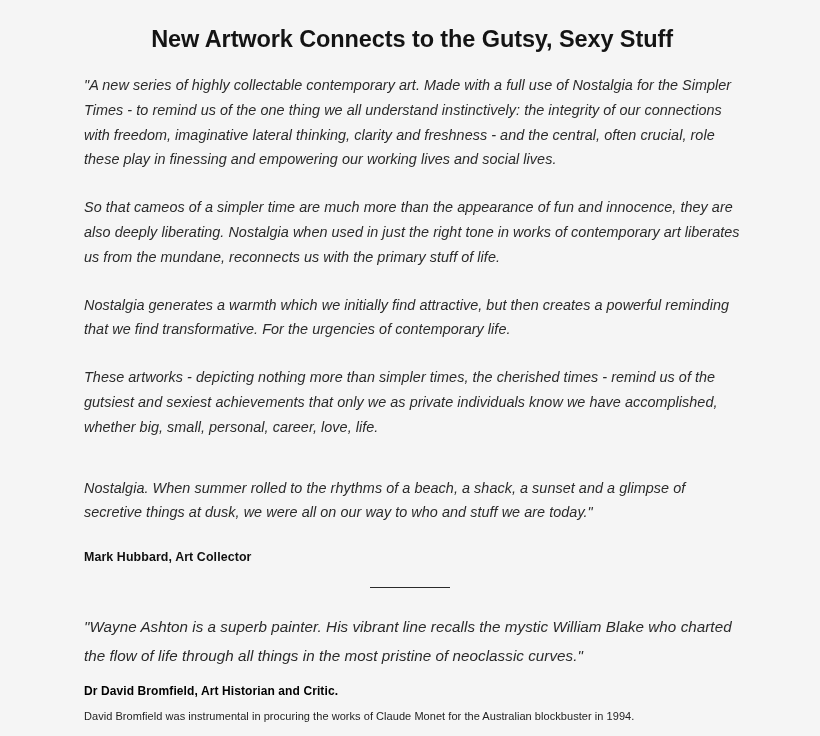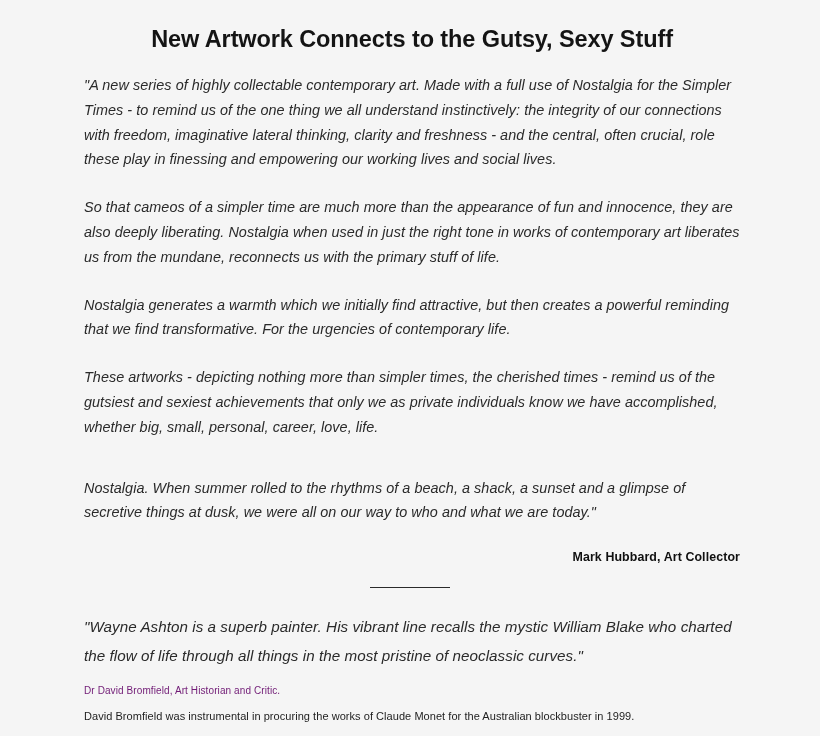--- a/index.html
+++ b/index.html
@@ -57,21 +57,20 @@
     margin-bottom: 36px;
   }
 
   .attribution {
     margin: 0;
     font-size: 12.4px;
     font-weight: bold;
     color: #101010;
     letter-spacing: 0.1px;
     line-height: 18px;
-    text-align: right;
   }
 
   .divider-wrap {
     height: 40px;
     position: relative;
   }
 
   .divider {
     position: absolute;
     left: 286px;
@@ -89,23 +88,23 @@
     margin: 0 0 12px 0;
     font-size: 15.2px;
     font-style: italic;
     line-height: 29px;
     color: #2a2a2a;
     letter-spacing: 0.05px;
   }
 
   .attribution-2 {
     margin: 0 0 9px 0;
-    font-size: 10px;
-    font-weight: normal;
-    color: #701a75;
+    font-size: 12px;
+    font-weight: bold;
+    color: #000000;
     letter-spacing: 0.1px;
     line-height: 18px;
   }
 
   .fineprint {
     margin: 0;
     font-size: 11px;
     font-weight: normal;
     color: #1d1d1d;
     line-height: 15px;
@@ -118,28 +117,28 @@
 <div class="page">
   <div class="content">
 
     <h1 class="page-title">New Artwork Connects to the Gutsy, Sexy Stuff</h1>
 
     <div class="quote-block">
       <p class="quote-para">"A new series of highly collectable contemporary art. Made with a full use of Nostalgia for the Simpler Times - to remind us of the one thing we all understand instinctively: the integrity of our connections with freedom, imaginative lateral thinking, clarity and freshness  - and the central, often crucial, role these play in finessing and empowering our working lives and social lives.</p>
       <p class="quote-para">So that cameos of a simpler time are much more than the appearance of fun and innocence, they are also deeply liberating. Nostalgia when used in just the right tone in works of contemporary art liberates us from the mundane, reconnects us with the primary stuff of life.</p>
       <p class="quote-para">Nostalgia generates a warmth which we initially find attractive, but then creates a powerful reminding that we find transformative. For the urgencies of contemporary life.</p>
       <p class="quote-para tight">These artworks - depicting nothing more than simpler times, the cherished times - remind us of the gutsiest and sexiest achievements that only we as private individuals know we have accomplished, whether big, small, personal, career, love, life.</p>
-      <p class="quote-para">Nostalgia. When summer rolled to the rhythms of a beach, a shack, a sunset and a glimpse of secretive things at dusk, we were all on our way to who and what we are today."</p>
+      <p class="quote-para">Nostalgia. When summer rolled to the rhythms of a beach, a shack, a sunset and a glimpse of secretive things at dusk, we were all on our way to who and stuff we are today."</p>
       <p class="attribution">Mark Hubbard, Art Collector</p>
     </div>
 
     <div class="divider-wrap">
       <div class="divider"></div>
     </div>
 
     <div class="quote-block-2">
       <p class="quote-para-lg">"Wayne Ashton is a superb painter. His vibrant line recalls the mystic William Blake who charted the flow of life through all things in the most pristine of neoclassic curves."</p>
       <p class="attribution-2">Dr David Bromfield, Art Historian and Critic.</p>
-      <p class="fineprint">David Bromfield was instrumental in procuring the works of Claude Monet for the Australian blockbuster in 1999.</p>
+      <p class="fineprint">David Bromfield was instrumental in procuring the works of Claude Monet for the Australian blockbuster in 1994.</p>
     </div>
 
   </div>
 </div>
 
 </body></html>

